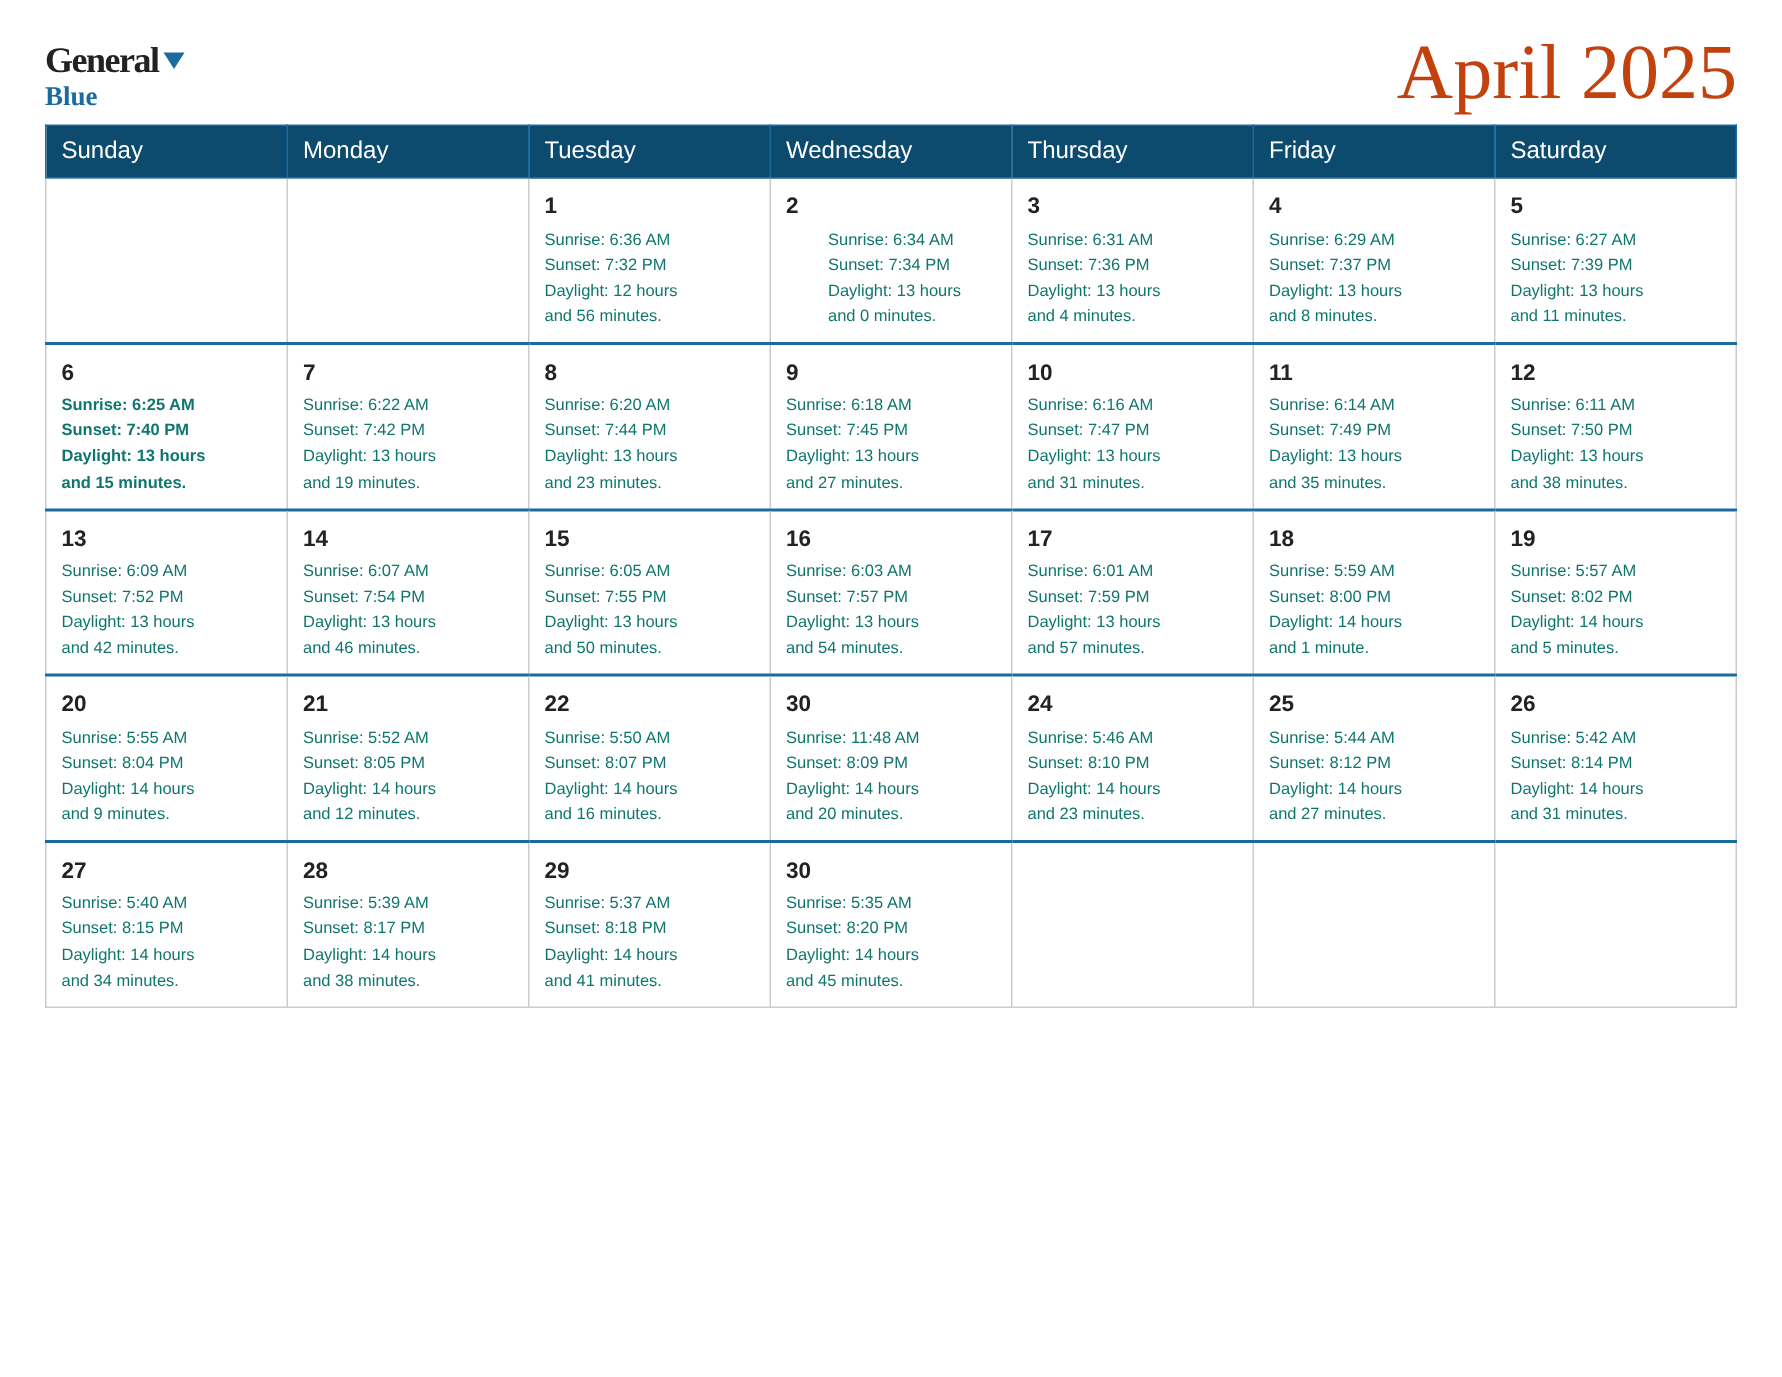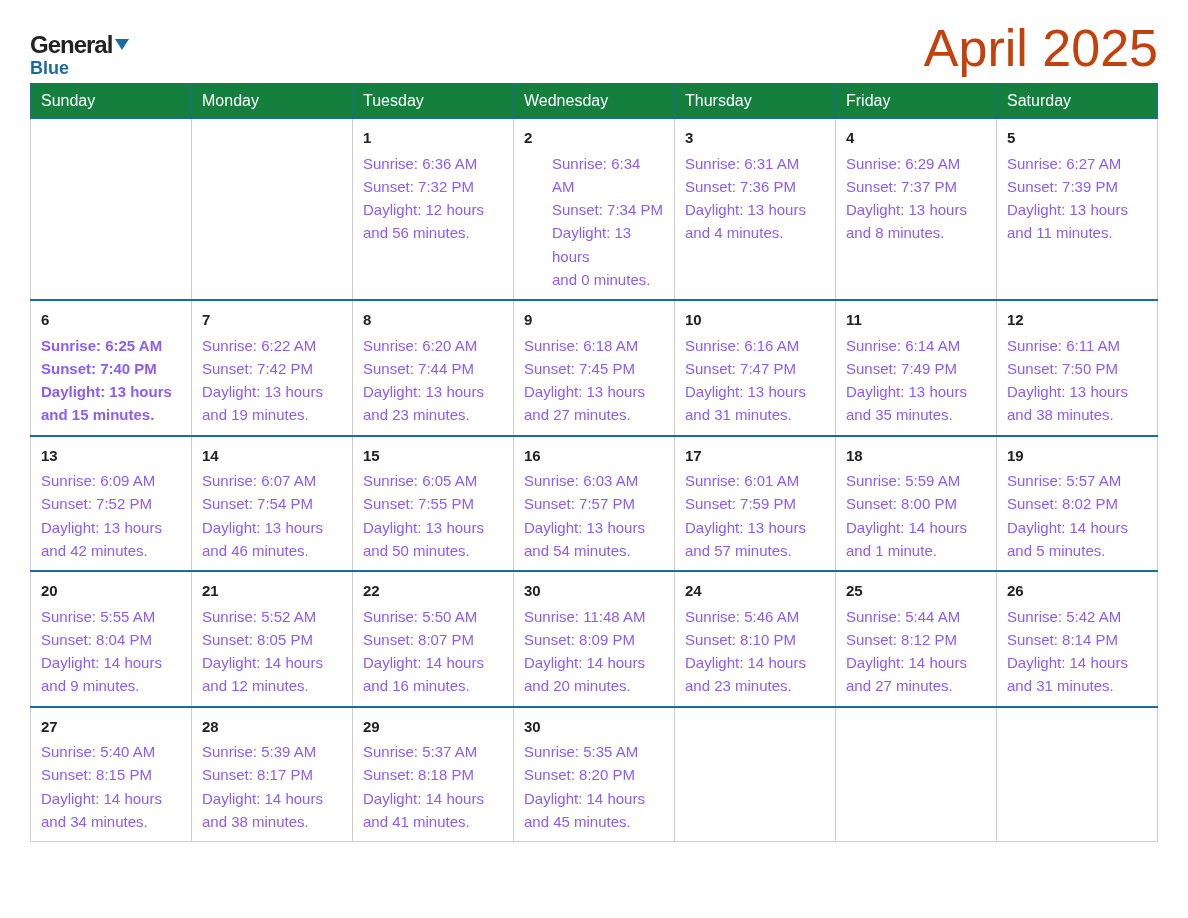--- a/index.html
+++ b/index.html
@@ -7,21 +7,22 @@
       font-family: Arial, Helvetica, sans-serif;
       background: #fff;
       color: #222;
       width: 1188px;
       min-height: 918px;
       padding: 20px 30px;
     }
     .header {
       display: flex;
       justify-content: space-between;
-      align-items: flex-end;
+      align-items: flex-start;
+      font-family: Liberation Serif, serif;
     }
     .logo {
       display: flex;
       flex-direction: column;
       align-items: flex-start;
       margin-top: 8px;
     }
     .title-area {
       text-align: right;
     }
@@ -36,21 +37,21 @@
       font-weight: normal;
       color: #444;
       margin-top: 4px;
     }
     .calendar-table {
       width: 100%;
       border-collapse: collapse;
       margin-top: 6px;
     }
     .calendar-table th {
-      background-color: #15803d;
+      background-color: #0c4a6e;
       color: #fff;
       text-align: left;
       padding: 8px 10px;
       font-size: 16px;
       font-weight: normal;
       border: 1px solid #1a6ba0;
     }
     .calendar-table td {
       vertical-align: top;
       padding: 8px 10px;
@@ -61,22 +62,22 @@
       min-height: 110px;
       height: 110px;
     }
     .day-number {
       font-size: 15px;
       font-weight: bold;
       display: block;
       margin-bottom: 2px;
     }
     .day-info {
-      font-size: 15px;
-      color: #8b5cf6;
+      font-size: 11px;
+      color: #0f766e;
       line-height: 1.55;
     }
     .empty-cell {
       background: #fff;
     }
     .row-separator td {
       border-top: 2px solid #1a6ba0;
     }
     .logo-wrapper {
       display: flex;

